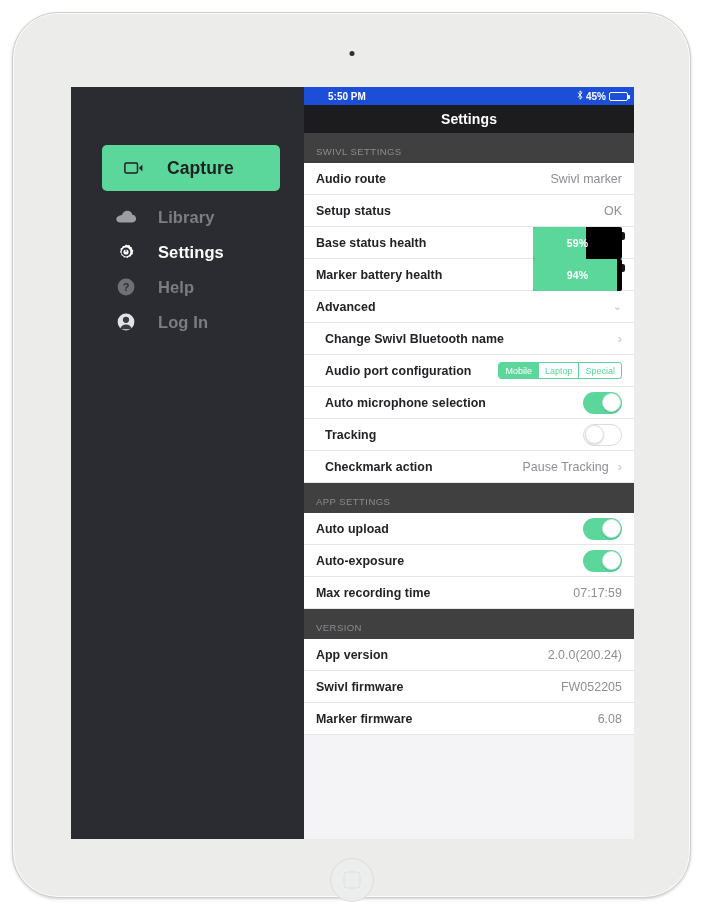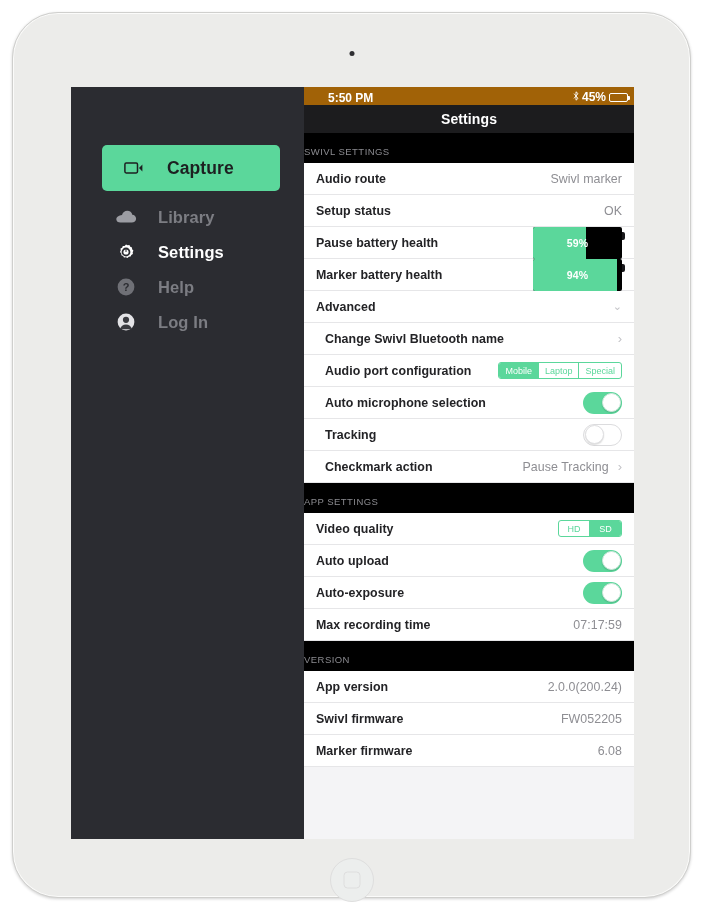--- a/index.html
+++ b/index.html
@@ -83,23 +83,23 @@
   .nav-item.dim .nav-label { color: #7c7d83; }
   .nav-item.active .nav-label { color: #ffffff; }
 
   
   #pane {
     position: absolute; left: 233px; top: 0;
     width: 330px; height: 100%;
     background: #f4f4f6;
   }
   #statusbar {
-    height: 18px; background: #a16207;
+    height: 18px; background: #1d4ed8;
     position: relative; color: #fff;
-    font-size: 12px;
+    font-size: 10px;
   }
   #statusbar .sb-time {
     position: absolute; left: 24px; top: 3.5px;
     font-weight: bold;
   }
   #statusbar .sb-right {
     position: absolute; right: 6px; top: 3px;
     display: flex; align-items: center; gap: 3px;
     font-weight: bold;
   }
@@ -118,23 +118,23 @@
     display: flex; align-items: center; justify-content: center;
   }
   #navbar .title {
     color: #fff; font-size: 14px; font-weight: bold;
     letter-spacing: .1px;
   }
 
   #list { height: 706px; overflow: hidden; background: #f4f4f6; }
 
   .sec-head {
-    height: 30px; background: #000000;
+    height: 30px; background: #404040;
     display: flex; align-items: flex-end;
-    padding: 0 0 6px 0;
+    padding: 0 0 6px 12px;
     font-size: 9.5px; color: #8b8b90;
     letter-spacing: .45px;
   }
   .row {
     height: 32px; background: #fff;
     border-bottom: 1px solid #e6e6e8;
     display: flex; align-items: center;
     padding: 0 12px 0 12px;
     position: relative;
   }
@@ -300,21 +300,21 @@
             <span class="label">Audio route</span>
             <span class="spacer"></span>
             <span class="value">Swivl marker</span>
           </div>
           <div class="row">
             <span class="label">Setup status</span>
             <span class="spacer"></span>
             <span class="value">OK</span>
           </div>
           <div class="row">
-            <span class="label">Pause battery health</span>
+            <span class="label">Base status health</span>
             <span class="spacer"></span>
             <span class="battbar">
               <span class="bfill" style="width: 59%;"></span>
               <span class="btext">59%</span>
             </span>
           </div>
           <div class="row">
             <span class="label">Marker battery health</span>
             <span class="spacer"></span>
             <span class="battbar">
@@ -356,28 +356,20 @@
             </span>
           </div>
           <div class="row sub">
             <span class="label">Checkmark action</span>
             <span class="spacer"></span>
             <span class="value">Pause Tracking</span>
             <span class="chev">›</span>
           </div>
           <div class="sec-head">APP SETTINGS</div>
           <div class="row">
-            <span class="label">Video quality</span>
-            <span class="spacer"></span>
-            <span class="seg wide">
-              <span class="seg-item">HD</span>
-              <span class="seg-item sel">SD</span>
-            </span>
-          </div>
-          <div class="row">
             <span class="label">Auto upload</span>
             <span class="spacer"></span>
             <span class="toggle on">
               <span class="knob"></span>
             </span>
           </div>
           <div class="row">
             <span class="label">Auto-exposure</span>
             <span class="spacer"></span>
             <span class="toggle on">

